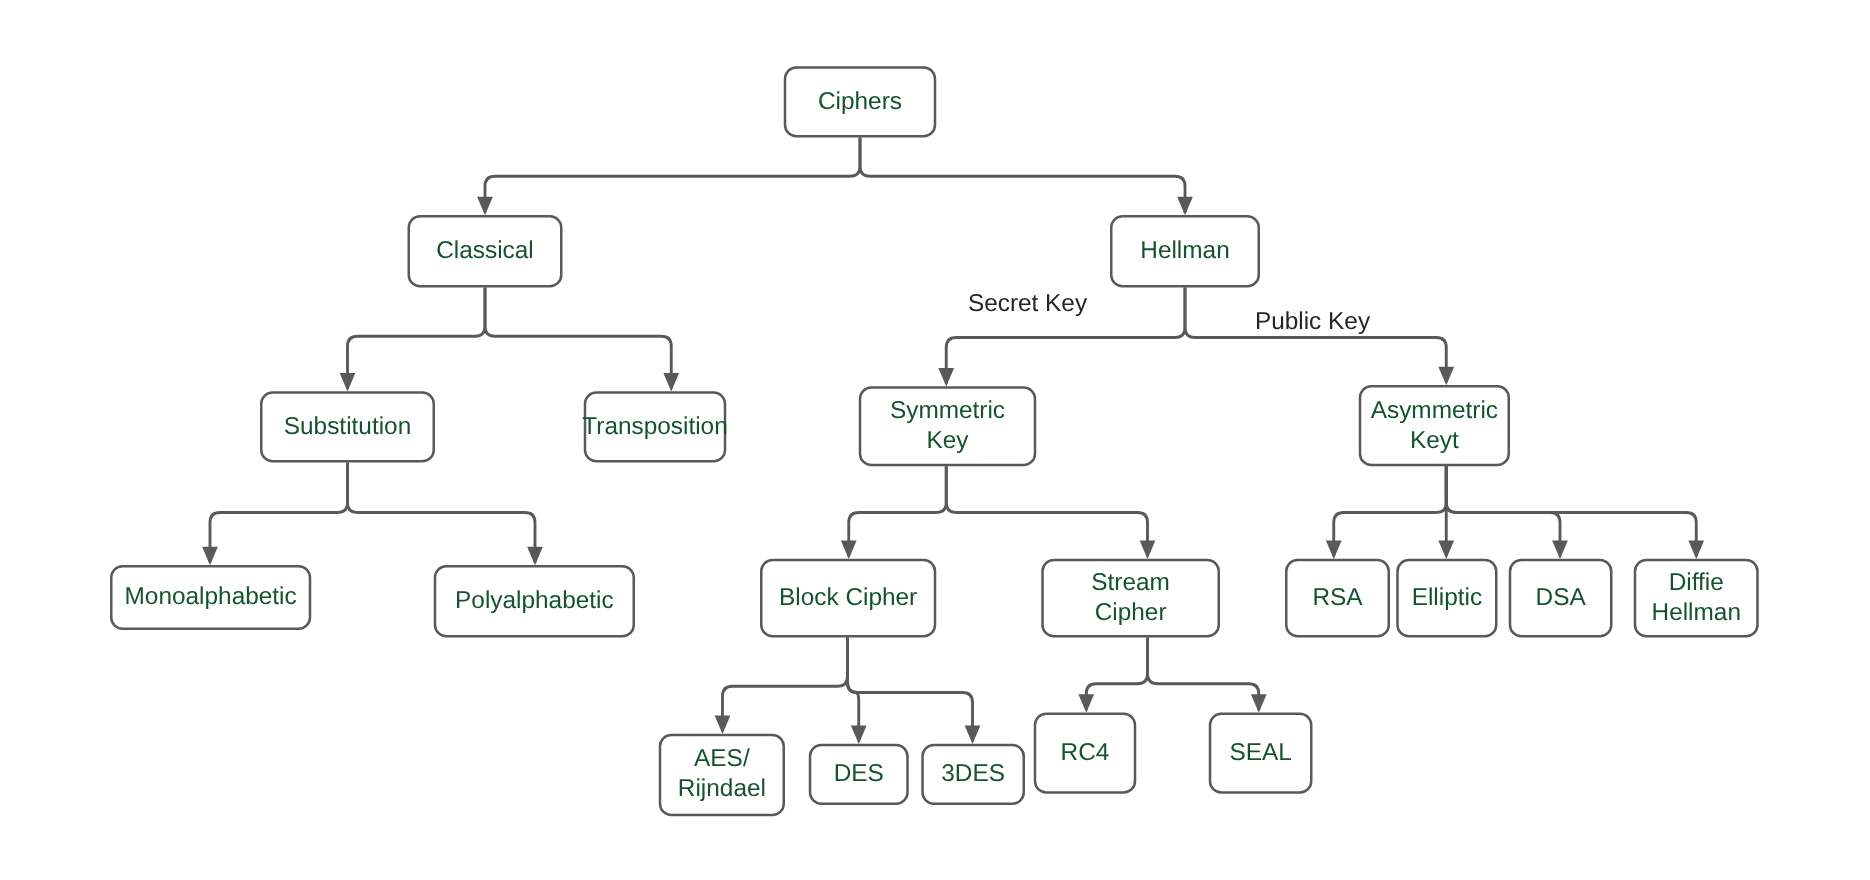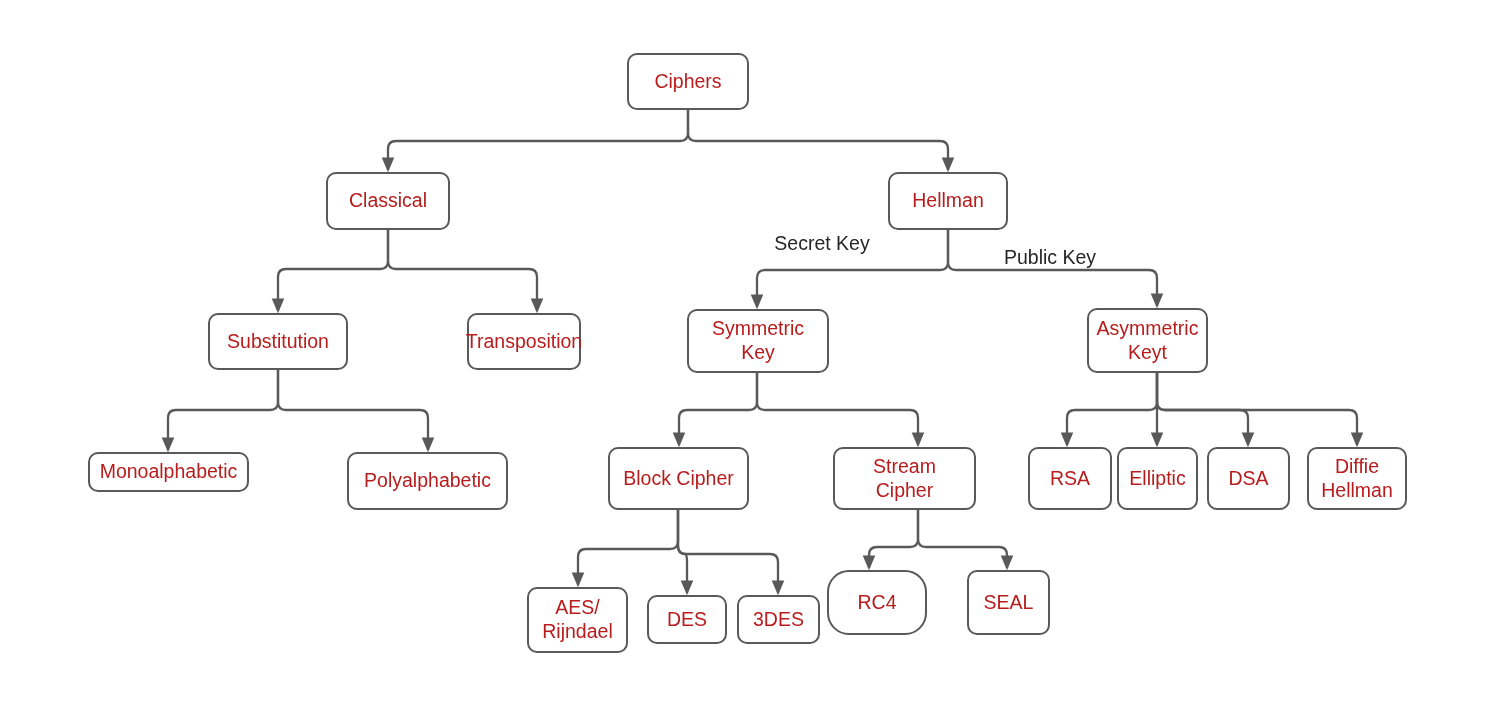--- a/index.html
+++ b/index.html
@@ -18,21 +18,21 @@
   }
   .node {
     position: absolute;
     box-sizing: border-box;
     border: 2.5px solid #595959;
     border-radius: 10px;
     background: #ffffff;
     display: flex;
     align-items: center;
     justify-content: center;
-    color: #b91c1c;
+    color: #14532d;
     font-size: 19.5px;
     line-height: 1.22;
     text-align: center;
   }
   .node .lbl { white-space: pre-line; }
   .edge-label {
     position: absolute;
     transform: translateX(-50%);
     font-size: 19.5px;
     color: #262626;
@@ -90,21 +90,21 @@
     <span class="lbl">Transposition</span>
   </div>
   <div class="node" style="left:687px; top:309px; width:142px; height:64px;">
     <span class="lbl">Symmetric
 Key</span>
   </div>
   <div class="node" style="left:1087px; top:308px; width:121px; height:65px;">
     <span class="lbl">Asymmetric
 Keyt</span>
   </div>
-  <div class="node" style="left:88px; top:452px; width:161px; height:40px;">
+  <div class="node" style="left:88px; top:452px; width:161px; height:52px;">
     <span class="lbl">Monoalphabetic</span>
   </div>
   <div class="node" style="left:347px; top:452px; width:161px; height:58px;">
     <span class="lbl">Polyalphabetic</span>
   </div>
   <div class="node" style="left:608px; top:447px; width:141px; height:63px;">
     <span class="lbl">Block Cipher</span>
   </div>
   <div class="node" style="left:833px; top:447px; width:143px; height:63px;">
     <span class="lbl">Stream
@@ -126,20 +126,20 @@
   <div class="node" style="left:527px; top:587px; width:101px; height:66px;">
     <span class="lbl">AES/
 Rijndael</span>
   </div>
   <div class="node" style="left:647px; top:595px; width:80px; height:49px;">
     <span class="lbl">DES</span>
   </div>
   <div class="node" style="left:737px; top:595px; width:83px; height:49px;">
     <span class="lbl">3DES</span>
   </div>
-  <div class="node" style="left:827px; top:570px; width:100px; height:65px;border-radius:22px;">
+  <div class="node" style="left:827px; top:570px; width:82px; height:65px;">
     <span class="lbl">RC4</span>
   </div>
   <div class="node" style="left:967px; top:570px; width:83px; height:65px;">
     <span class="lbl">SEAL</span>
   </div>
 
 </div>
 
 </body></html>

